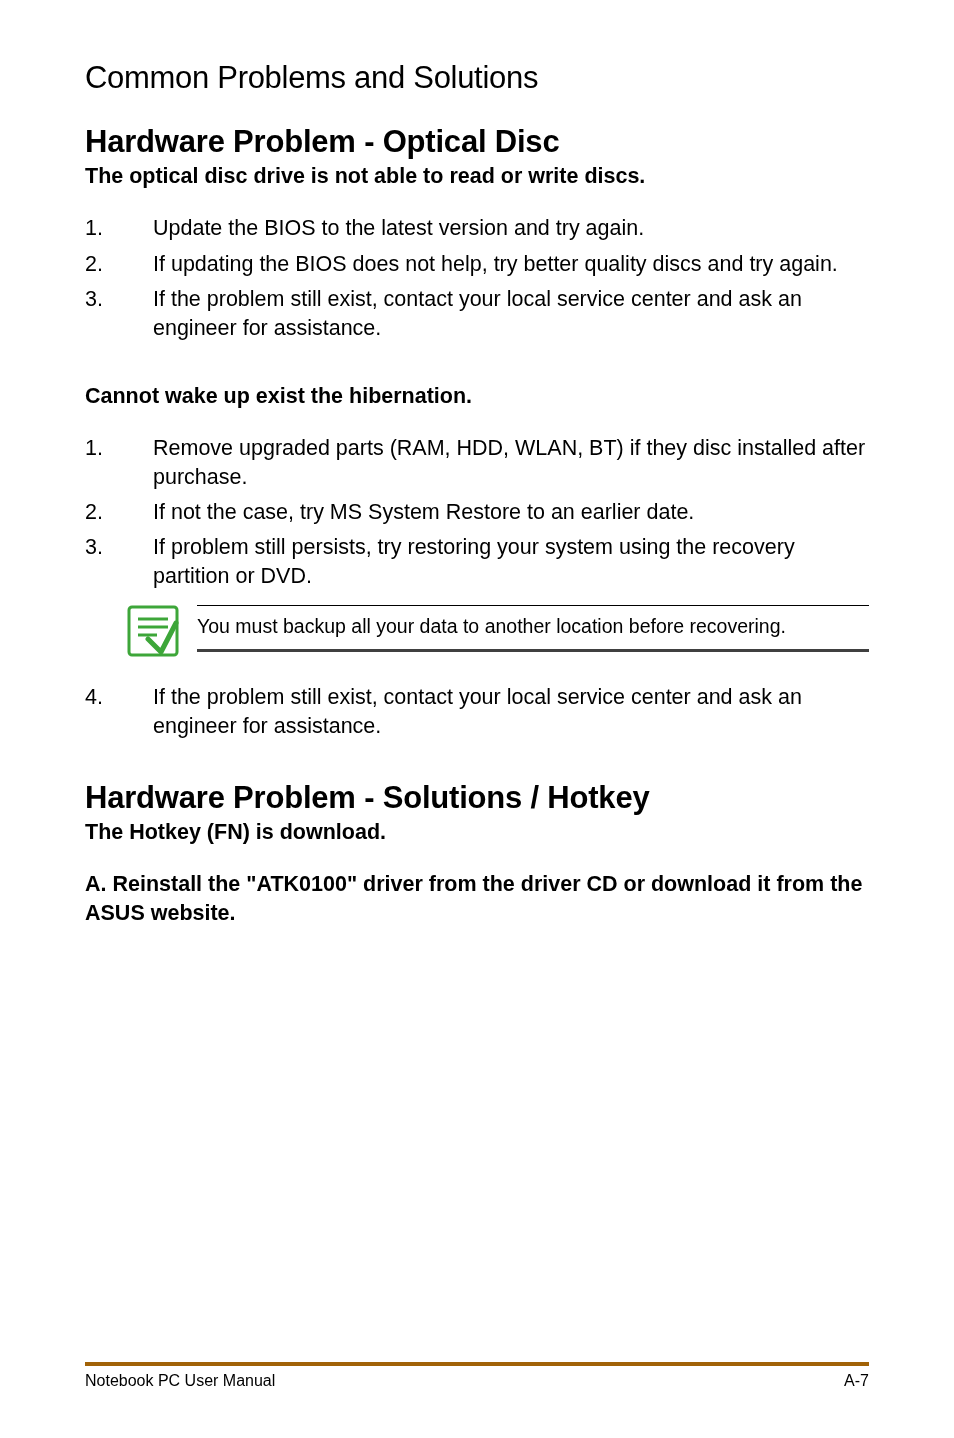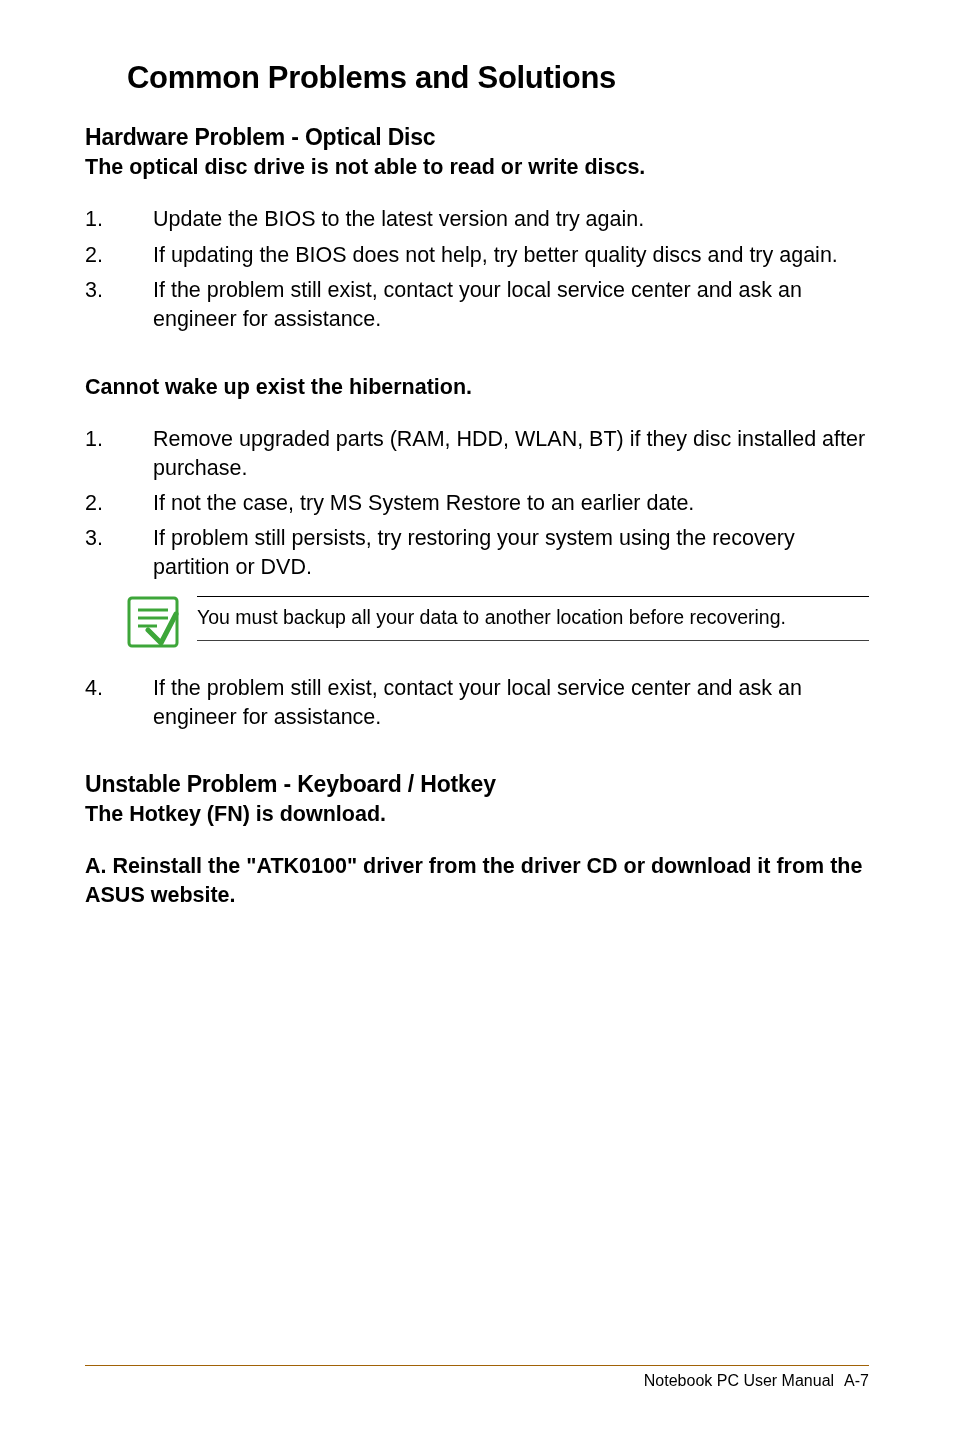--- a/index.html
+++ b/index.html
@@ -11,27 +11,26 @@
       width: 954px;
       height: 1438px;
       background: #ffffff;
       font-family: "Segoe UI", "Helvetica Neue", Arial, sans-serif;
       padding: 60px 85px 40px 85px;
       position: relative;
       color: #000000;
     }
     .main-heading {
       font-size: 31px;
-      font-weight: 700;
+      font-weight: 400;
       margin-bottom: 28px;
       letter-spacing: -0.3px;
-      margin-left: 42px;
     }
     .sub-heading {
-      font-size: 23px;
+      font-size: 31px;
       font-weight: 700;
       margin-bottom: 2px;
       letter-spacing: -0.2px;
     }
     .body-text {
       font-size: 21.5px;
       line-height: 1.32;
       font-weight: 700;
     }
     .section {
@@ -66,34 +65,34 @@
     }
     .note-icon {
       width: 52px;
       height: 52px;
       flex-shrink: 0;
       margin-right: 18px;
     }
     .note-text-wrap {
       flex: 1;
       border-top: 1px solid #000;
-      border-bottom: 1px solid #404040;
+      border-bottom: 3px solid #404040;
       padding: 8px 0 10px 0;
       font-size: 19.5px;
       line-height: 1.3;
     }
     .footer {
       position: absolute;
       bottom: 48px;
       left: 85px;
       right: 85px;
-      border-top: 1px solid #a16207;
+      border-top: 4px solid #a16207;
       padding-top: 6px;
       display: flex;
-      justify-content: flex-end;
+      justify-content: space-between;
       font-size: 16px;
       gap: 10px;
     }
   </style>
 </head>
 <body>
 
 <h1 class="main-heading">Common Problems and Solutions</h1>
 
 <div class="section">
@@ -147,21 +146,21 @@
 
   <ol class="numbered">
     <li>
       <span class="num">4.</span>
       <span class="content">If the problem still exist, contact your local service center and ask an engineer for assistance.</span>
     </li>
   </ol>
 </div>
 
 <div class="section">
-  <h2 class="sub-heading">Unstable Problem - Keyboard / Hotkey</h2>
+  <h2 class="sub-heading">Hardware Problem - Solutions / Hotkey</h2>
   <p class="body-text intro-para">The Hotkey (FN) is download.</p>
   <p class="body-text">A. Reinstall the "ATK0100" driver from the driver CD or download it from the ASUS website.</p>
 </div>
 
 <div class="footer">
   <span>Notebook PC User Manual</span>
   <span>A-7</span>
 </div>
 
 </body></html>

